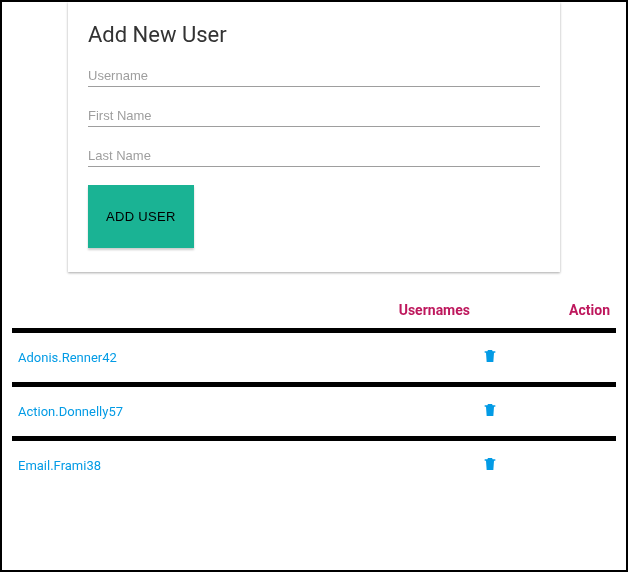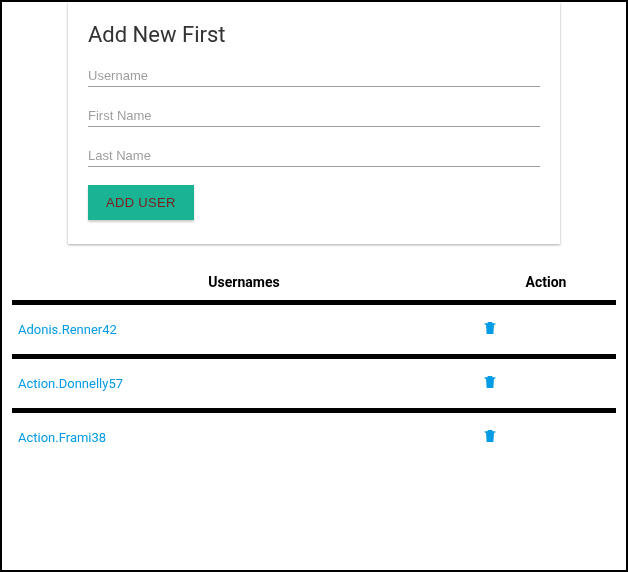--- a/index.html
+++ b/index.html
@@ -43,39 +43,39 @@
       outline: none;
       background: transparent;
       color: #333;
     }
     .input-field input::placeholder {
       color: #9e9e9e;
       font-size: 13px;
     }
     .btn {
       background-color: #1ab394;
-      color: #7f1d1d;
+      color: #000000;
       border: none;
-      padding: 10px 18px;
+      padding: 24px 18px;
       font-size: 13px;
       text-transform: uppercase;
       cursor: pointer;
       box-shadow: 0 2px 2px rgba(0,0,0,0.2);
       letter-spacing: 0.3px;
     }
     table {
       width: 100%;
       border-collapse: collapse;
       margin-top: 10px;
     }
     th {
-      text-align: center;
+      text-align: right;
       font-size: 14px;
       font-weight: 700;
-      color: #000000;
+      color: #be185d;
       padding: 10px 6px;
     }
     th.action-col {
       width: 140px;
     }
     td {
       padding: 14px 6px;
       border-top: 5px solid #000000;
       font-size: 13px;
     }
@@ -103,21 +103,21 @@
     ::-webkit-scrollbar-thumb {
       background: #c1c1c1;
     }
   </style>
 </head>
 <body>
 
 <div class="container">
 
   <div class="card">
-    <h1 class="card-title">Add New First</h1>
+    <h1 class="card-title">Add New User</h1>
 
     <div class="input-field">
       <input type="text" placeholder="Username" style="">
     </div>
 
     <div class="input-field">
       <input type="text" placeholder="First Name" style="">
     </div>
 
     <div class="input-field">
@@ -142,21 +142,21 @@
                 <path d="M6 7h12l-1 14H7L6 7zm3-4h6l1 2h4v2H4V5h4l1-2z"></path>
               </svg></span></td>
         </tr>
         <tr>
           <td><a class="username-link">Action.Donnelly57</a></td>
           <td><span class="delete-icon"><svg viewBox="0 0 24 24">
                 <path d="M6 7h12l-1 14H7L6 7zm3-4h6l1 2h4v2H4V5h4l1-2z"></path>
               </svg></span></td>
         </tr>
         <tr>
-          <td><a class="username-link">Action.Frami38</a></td>
+          <td><a class="username-link">Email.Frami38</a></td>
           <td><span class="delete-icon"><svg viewBox="0 0 24 24">
                 <path d="M6 7h12l-1 14H7L6 7zm3-4h6l1 2h4v2H4V5h4l1-2z"></path>
               </svg></span></td>
         </tr>
       </tbody>
   </table>
 
 </div>
 
 </body></html>

